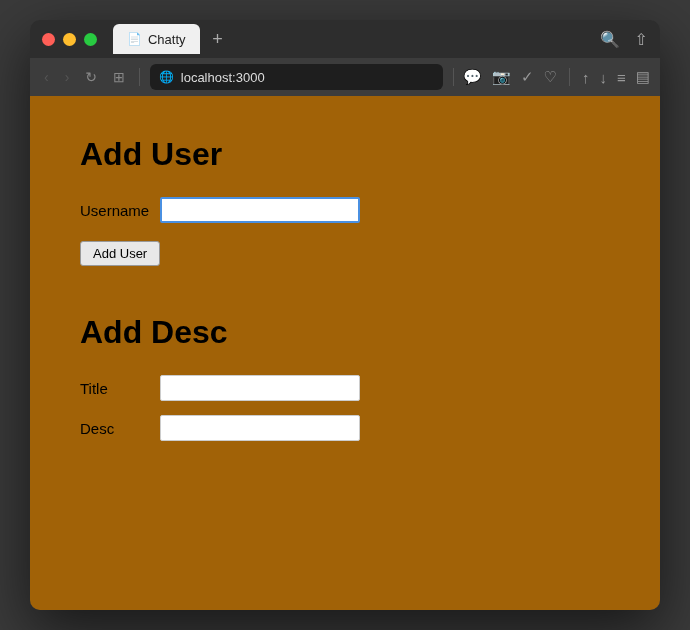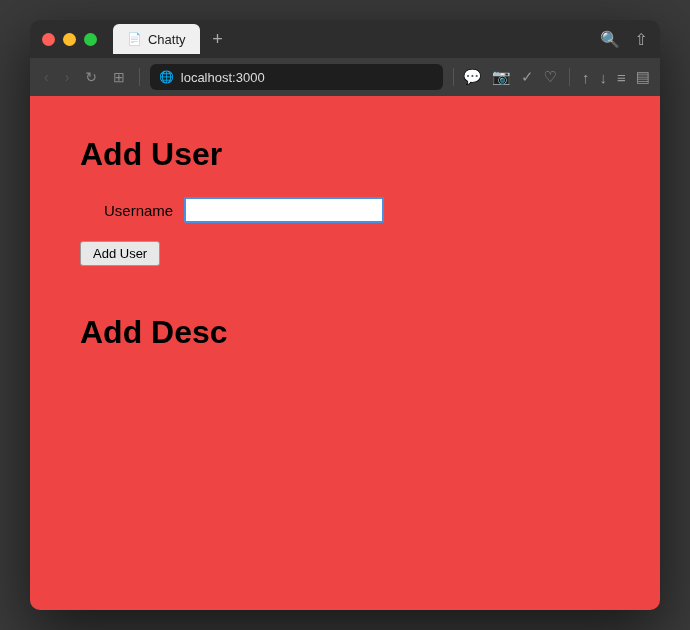--- a/index.html
+++ b/index.html
@@ -147,21 +147,21 @@
 
     .toolbar-divider {
       width: 1px;
       height: 18px;
       background: #555;
       margin: 0 2px;
     }
 
     
     .page-content {
-      background: #ef4444;
+      background: #a16207;
       flex: 1;
       overflow-y: auto;
       padding: 40px 50px;
     }
 
     .section-title {
       font-size: 32px;
       font-weight: 800;
       color: #000;
       margin-bottom: 24px;
@@ -171,21 +171,20 @@
       display: flex;
       align-items: center;
       margin-bottom: 14px;
     }
 
     .form-label {
       font-size: 15px;
       color: #000;
       width: 80px;
       flex-shrink: 0;
-      margin-left: 24px;
     }
 
     .form-input {
       border: 1px solid #ccc;
       border-radius: 2px;
       height: 26px;
       width: 200px;
       padding: 0 6px;
       font-size: 14px;
       outline: none;
@@ -281,17 +280,25 @@
 
 
       <button class="add-button">Add User</button>
     </div>
 
     <div class="section-divider"></div>
 
     <div class="section-second">
       <h1 class="section-title">Add Desc</h1>
 
-
+      <div class="form-row">
+        <label class="form-label">Title</label>
+        <input class="form-input form-input-wide" type="text" placeholder="" style="">
+      </div>
+
+      <div class="form-row">
+        <label class="form-label">Desc</label>
+        <input class="form-input form-input-wide" type="text" placeholder="" style="">
+      </div>
     </div>
 
   </div>
 </div>
 
 </body></html>

